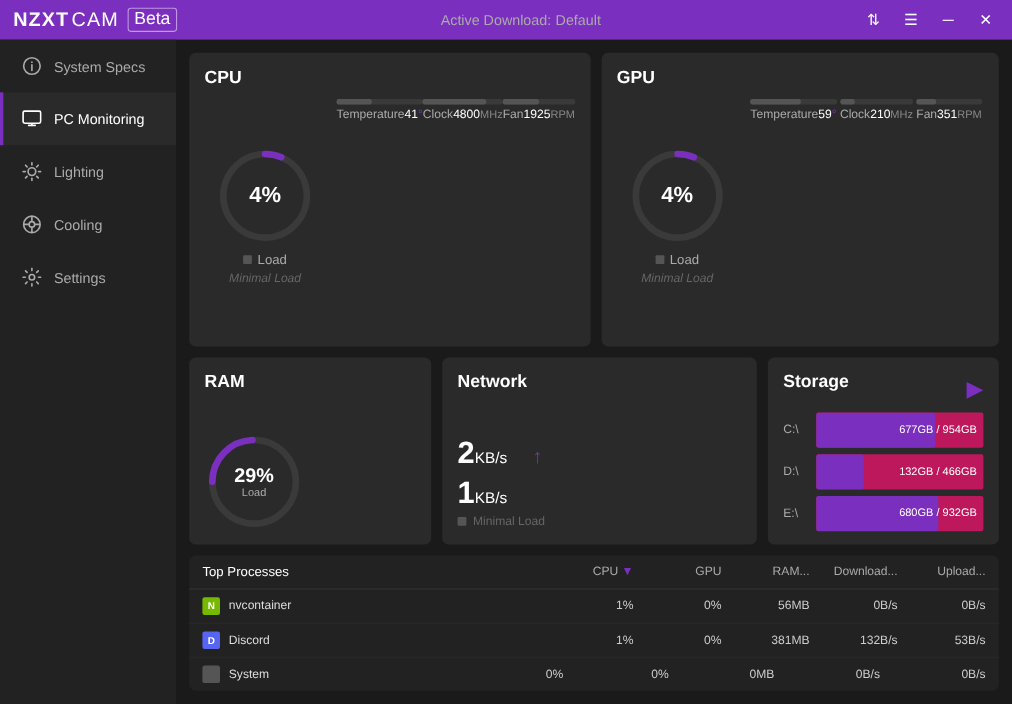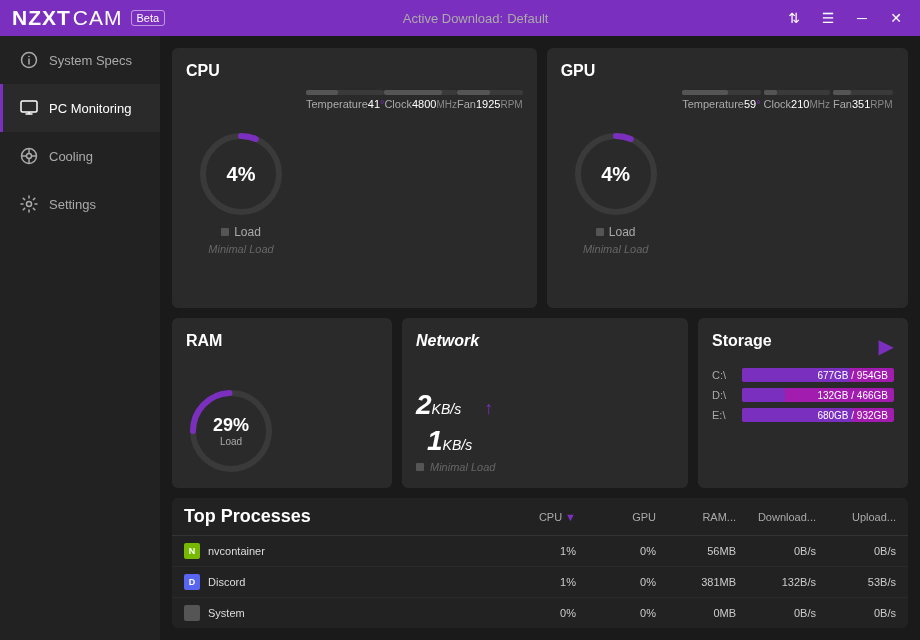--- a/index.html
+++ b/index.html
@@ -18,30 +18,30 @@
     .titlebar {
       background: #7b2fbe;
       height: 36px;
       display: flex;
       align-items: center;
       padding: 0 12px;
       flex-shrink: 0;
     }
     .titlebar-logo {
       font-weight: 900;
-      font-size: 21px;
+      font-size: 18px;
       color: #fff;
       letter-spacing: 1px;
     }
     .titlebar-logo span { color: #fff; }
     .beta-badge {
       background: transparent;
       border: 1px solid rgba(255,255,255,0.5);
       border-radius: 3px;
-      font-size: 11px;
+      font-size: 16px;
       padding: 1px 5px;
       margin-left: 8px;
       color: #fff;
     }
     .titlebar-center {
       flex: 1;
       text-align: center;
       font-size: 13px;
       color: #fff;
     }
@@ -232,21 +232,20 @@
       display: flex;
       gap: 10px;
       height: 170px;
     }
     .ram-card {
       width: 220px;
       flex-shrink: 0;
     }
     .network-card {
       flex: 1;
-      font-style: italic;
     }
     .storage-card {
       width: 210px;
       flex-shrink: 0;
     }
 
     
     .ram-inner {
       display: flex;
       align-items: center;
@@ -311,22 +310,22 @@
     .storage-drive {
       display: flex;
       align-items: center;
       gap: 6px;
       margin-bottom: 6px;
       font-size: 11px;
     }
     .drive-label { color: #aaa; width: 24px; }
     .drive-bar-bg {
       flex: 1;
-      height: 14px;
-      background: #a21caf;
+      height: 32px;
+      background: #be185d;
       border-radius: 2px;
       position: relative;
       overflow: hidden;
     }
     .drive-bar-fill {
       position: absolute;
       left: 0; top: 0; bottom: 0;
       background: #7b2fbe;
       border-radius: 2px;
     }
@@ -345,30 +344,30 @@
       border-radius: 6px;
       flex-shrink: 0;
     }
     .processes-header {
       display: flex;
       padding: 8px 12px;
       font-size: 11px;
       color: #aaa;
       border-bottom: 1px solid #333;
     }
-    .proc-col-name { flex: 1; font-size: 18px; color: #fff; font-weight: 700; }
+    .proc-col-name { flex: 1; font-size: 12px; color: #fff; font-weight: 400; }
     .proc-col { width: 80px; text-align: right; color: #aaa; font-size: 11px; display: flex; align-items: center; justify-content: flex-end; gap: 3px; }
     .proc-row {
       display: flex;
       padding: 7px 12px;
       align-items: center;
       border-bottom: 1px solid #2a2a2a;
       font-size: 11px;
     }
-    .proc-row:last-child { border-bottom: none; }
+    .proc-row:last-child { border-bottom: none; gap: 16px; }
     .proc-name { flex: 1; display: flex; align-items: center; gap: 8px; color: #ddd; }
     .proc-icon { width: 16px; height: 16px; border-radius: 2px; flex-shrink: 0; }
     .proc-val { width: 80px; text-align: right; color: #ccc; }
     .sort-arrow { color: #7b2fbe; }
 
     
     .gauge-svg-outer { fill: none; stroke: #3a3a3a; }
     .gauge-svg-inner { fill: none; stroke: #7b2fbe; stroke-linecap: round; }
   </style>
 </head>
@@ -409,20 +408,36 @@
           <rect x="1" y="2" width="16" height="11" rx="1.5" stroke="#fff" stroke-width="1.5"></rect>
           <line x1="6" y1="15" x2="12" y2="15" stroke="#fff" stroke-width="1.5" stroke-linecap="round"></line>
           <line x1="9" y1="13" x2="9" y2="15" stroke="#fff" stroke-width="1.5"></line>
         </svg>
       </span>
       <span>PC Monitoring</span>
     </div>
     <div class="sidebar-item">
       <span class="sidebar-icon">
         <svg width="18" height="18" viewBox="0 0 18 18" fill="none">
+          <circle cx="9" cy="9" r="3.5" stroke="#aaa" stroke-width="1.5"></circle>
+          <line x1="9" y1="1" x2="9" y2="3" stroke="#aaa" stroke-width="1.5" stroke-linecap="round"></line>
+          <line x1="9" y1="15" x2="9" y2="17" stroke="#aaa" stroke-width="1.5" stroke-linecap="round"></line>
+          <line x1="1" y1="9" x2="3" y2="9" stroke="#aaa" stroke-width="1.5" stroke-linecap="round"></line>
+          <line x1="15" y1="9" x2="17" y2="9" stroke="#aaa" stroke-width="1.5" stroke-linecap="round"></line>
+          <line x1="3.22" y1="3.22" x2="4.64" y2="4.64" stroke="#aaa" stroke-width="1.5" stroke-linecap="round"></line>
+          <line x1="13.36" y1="13.36" x2="14.78" y2="14.78" stroke="#aaa" stroke-width="1.5" stroke-linecap="round"></line>
+          <line x1="14.78" y1="3.22" x2="13.36" y2="4.64" stroke="#aaa" stroke-width="1.5" stroke-linecap="round"></line>
+          <line x1="4.64" y1="13.36" x2="3.22" y2="14.78" stroke="#aaa" stroke-width="1.5" stroke-linecap="round"></line>
+        </svg>
+      </span>
+      <span>Lighting</span>
+    </div>
+    <div class="sidebar-item">
+      <span class="sidebar-icon">
+        <svg width="18" height="18" viewBox="0 0 18 18" fill="none">
           <circle cx="9" cy="9" r="7.5" stroke="#aaa" stroke-width="1.5"></circle>
           <circle cx="9" cy="9" r="2.5" stroke="#aaa" stroke-width="1.5"></circle>
           <line x1="9" y1="1.5" x2="9" y2="6.5" stroke="#aaa" stroke-width="1.5"></line>
           <line x1="9" y1="11.5" x2="9" y2="16.5" stroke="#aaa" stroke-width="1.5"></line>
           <line x1="1.5" y1="9" x2="6.5" y2="9" stroke="#aaa" stroke-width="1.5"></line>
           <line x1="11.5" y1="9" x2="16.5" y2="9" stroke="#aaa" stroke-width="1.5"></line>
         </svg>
       </span>
       <span>Cooling</span>
     </div>
@@ -560,21 +575,21 @@
 
       <div class="card network-card">
         <div class="card-title">Network</div>
         <div class="network-inner">
           <div style="display:flex;align-items:baseline;gap:19px;">
             <span class="network-speed">
               <span>2</span><span class="unit">KB/s</span>
             </span>
             <span class="network-up">↑</span>
           </div>
-          <div style="display:flex;align-items:flex-end;gap:4px; margin-top:4px;margin-left:11px;">
+          <div style="display:flex;align-items:flex-end;gap:4px; margin-top:4px;">
             <span class="network-speed">
               <span>1</span><span class="unit">KB/s</span>
             </span>
           </div>
           <div class="network-bottom">
             <div class="gauge-dot"></div>
             <span>Minimal Load</span>
           </div>
         </div>
       </div>

